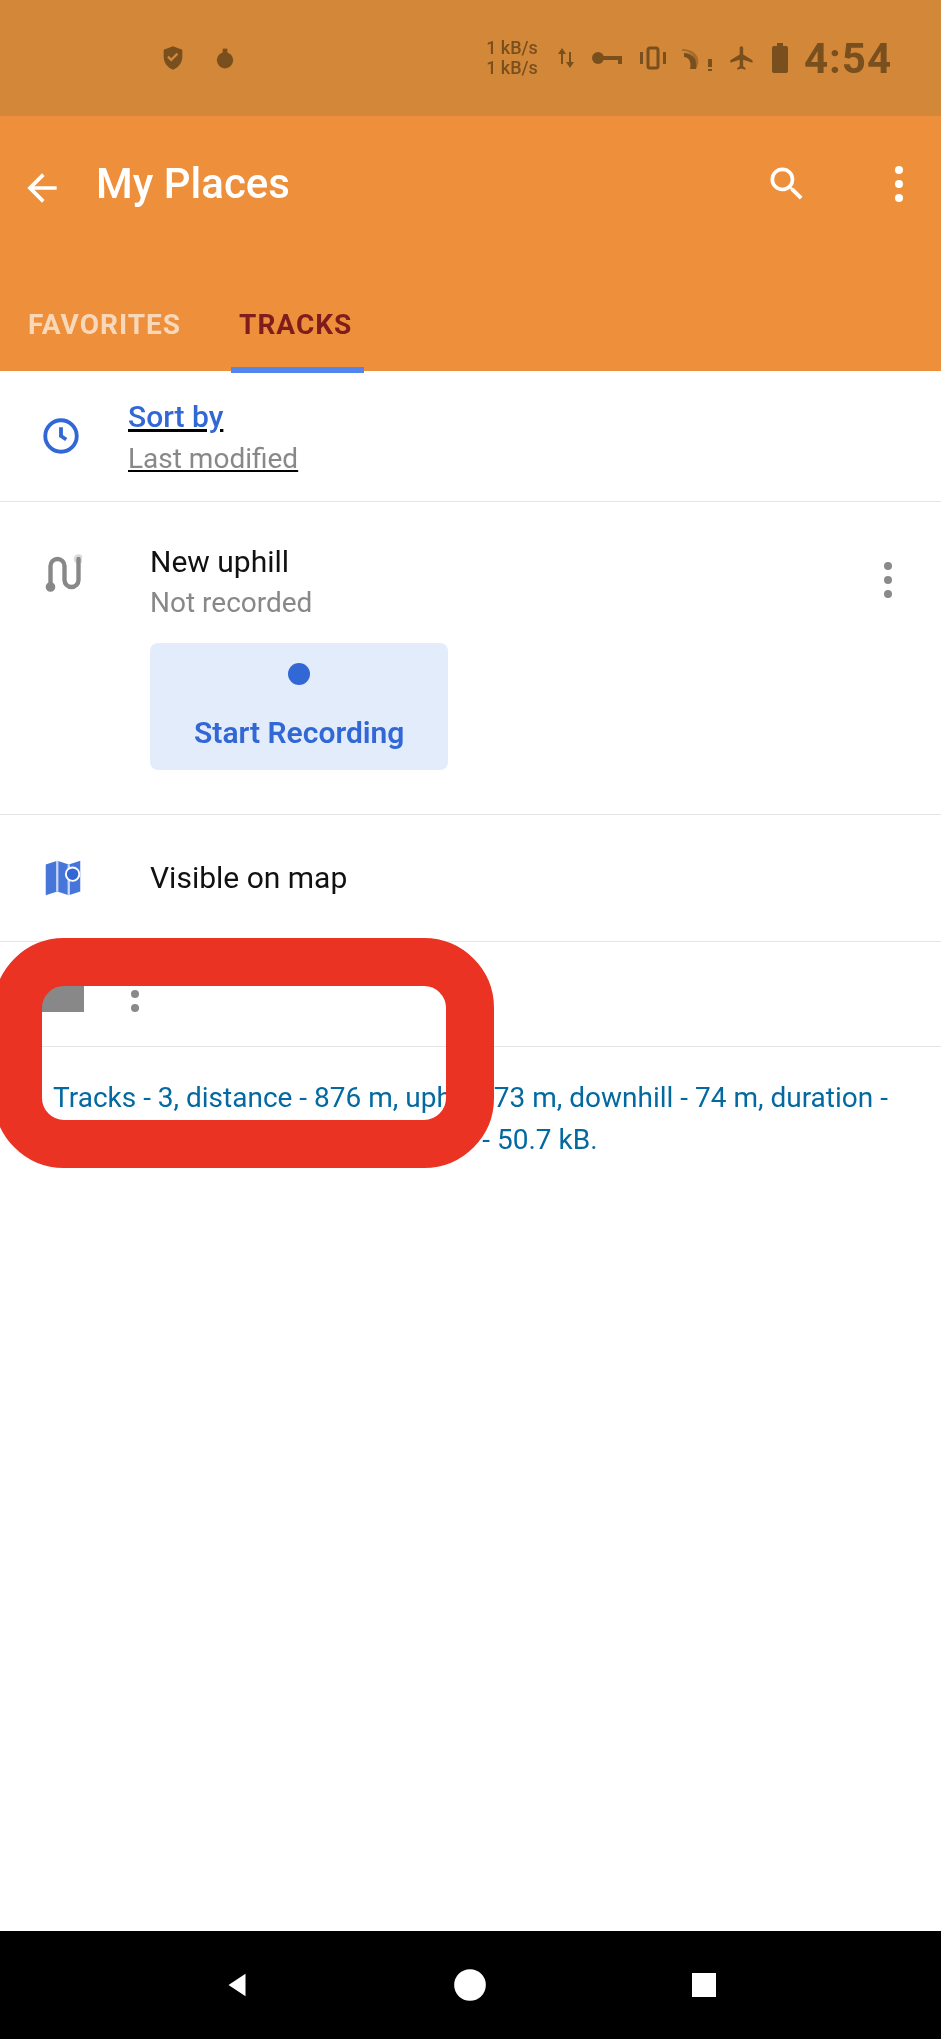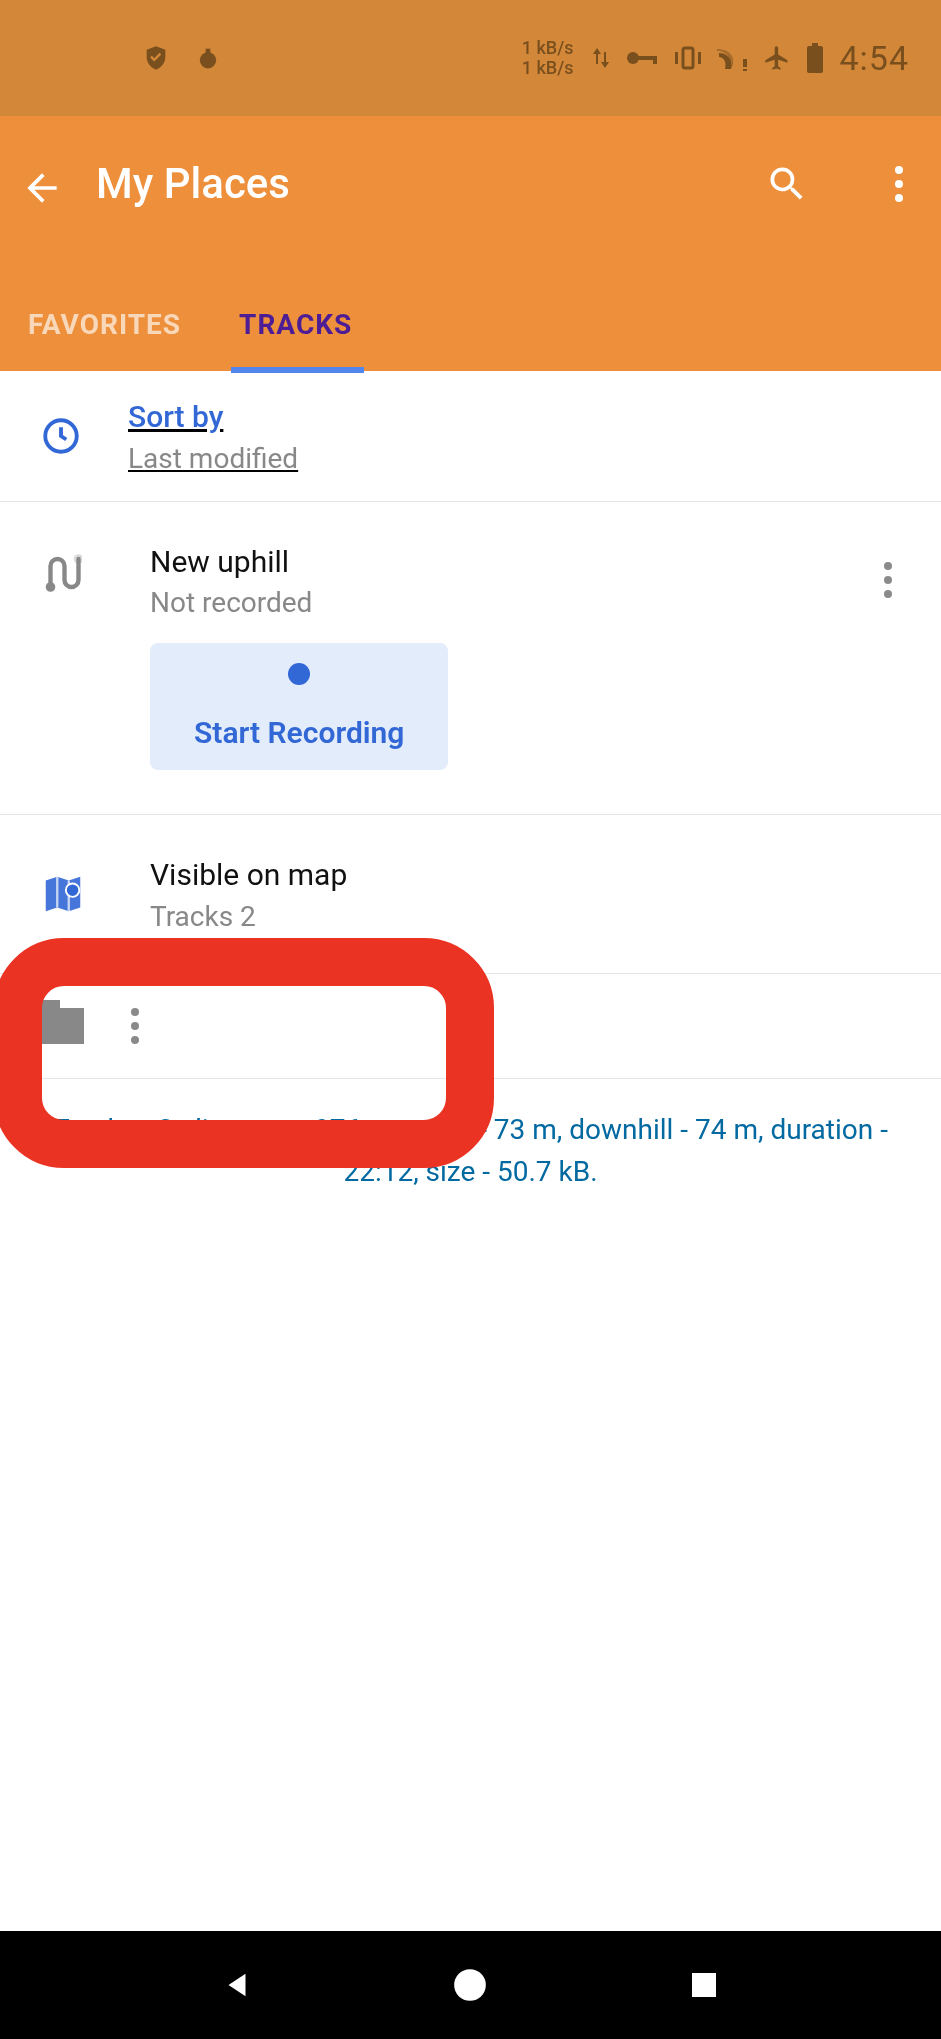--- a/index.html
+++ b/index.html
@@ -16,28 +16,28 @@
     height: calc(100% - 108px);
     background: #fff;
     position: relative;
   }
   .status-bar {
     height: 116px;
     background: #d38839;
     display: flex;
     align-items: center;
     justify-content: space-between;
-    padding: 0 32px;
+    padding: 0 49px;
     color: #7a4f1e;
   }
   .status-left { display: flex; align-items: center; gap: 24px; padding-left: 110px;}
   .status-right { display: flex; align-items: center; gap: 14px; font-weight: 500; }
   .status-icon { width: 28px; height: 28px; }
   .status-speed { font-size: 18px; line-height: 1.1; text-align: right; margin-right: 4px;}
-  .status-time { font-size: 34px; font-weight: 400; letter-spacing: 1px; }
+  .status-time { font-size: 42px; font-weight: 700; letter-spacing: 1px; }
   .app-bar {
     height: 135px;
     background: #ed8f3b;
     display: flex;
     align-items: center;
     padding: 0 20px;
     gap: 40px;
     color: #fff;
   }
   .back-arrow { width: 36px; height: 36px; cursor: pointer; }
@@ -53,21 +53,21 @@
   .tab {
     padding: 26px 30px 30px 0;
     font-size: 28px;
     font-weight: 700;
     letter-spacing: 1px;
     color: rgba(255,255,255,0.65);
     cursor: pointer;
     margin-right: 28px;
     position: relative;
   }
-  .tab.active { color: #4c1d95; }
+  .tab.active { color: #7f1d1d; }
   .tab.active::after {
     content: "";
     position: absolute;
     left: -8px; right: 18px; bottom: -2px;
     height: 6px;
     background: #5286ec;
   }
   .content { background: #fff; }
   .list-row {
     display: flex;
@@ -280,21 +280,20 @@
         <span>
           <svg width="46" height="46" viewBox="0 0 24 24" fill="#3267d6">
               <path d="M3 5l6-2 6 2 6-2v16l-6 2-6-2-6 2V5z" opacity="0.9"></path>
               <path d="M9 3v16M15 5v16" stroke="#fff" stroke-width="1.2" opacity="0.7"></path>
               <circle cx="17" cy="10" r="3.5" fill="#3267d6" stroke="#fff" stroke-width="1"></circle>
             </svg>
         </span>
       </div>
       <div class="row-body" style="padding-left:40px;">
         <div class="row-title">Visible on map</div>
-        <div class="row-sub">Tracks 2</div>
       </div>
     </div>
 
     <div class="list-row rec-row">
       <div class="row-icon">
         <span>
           <div class="folder-icon"></div>
         </span>
       </div>
       <div class="row-menu">

